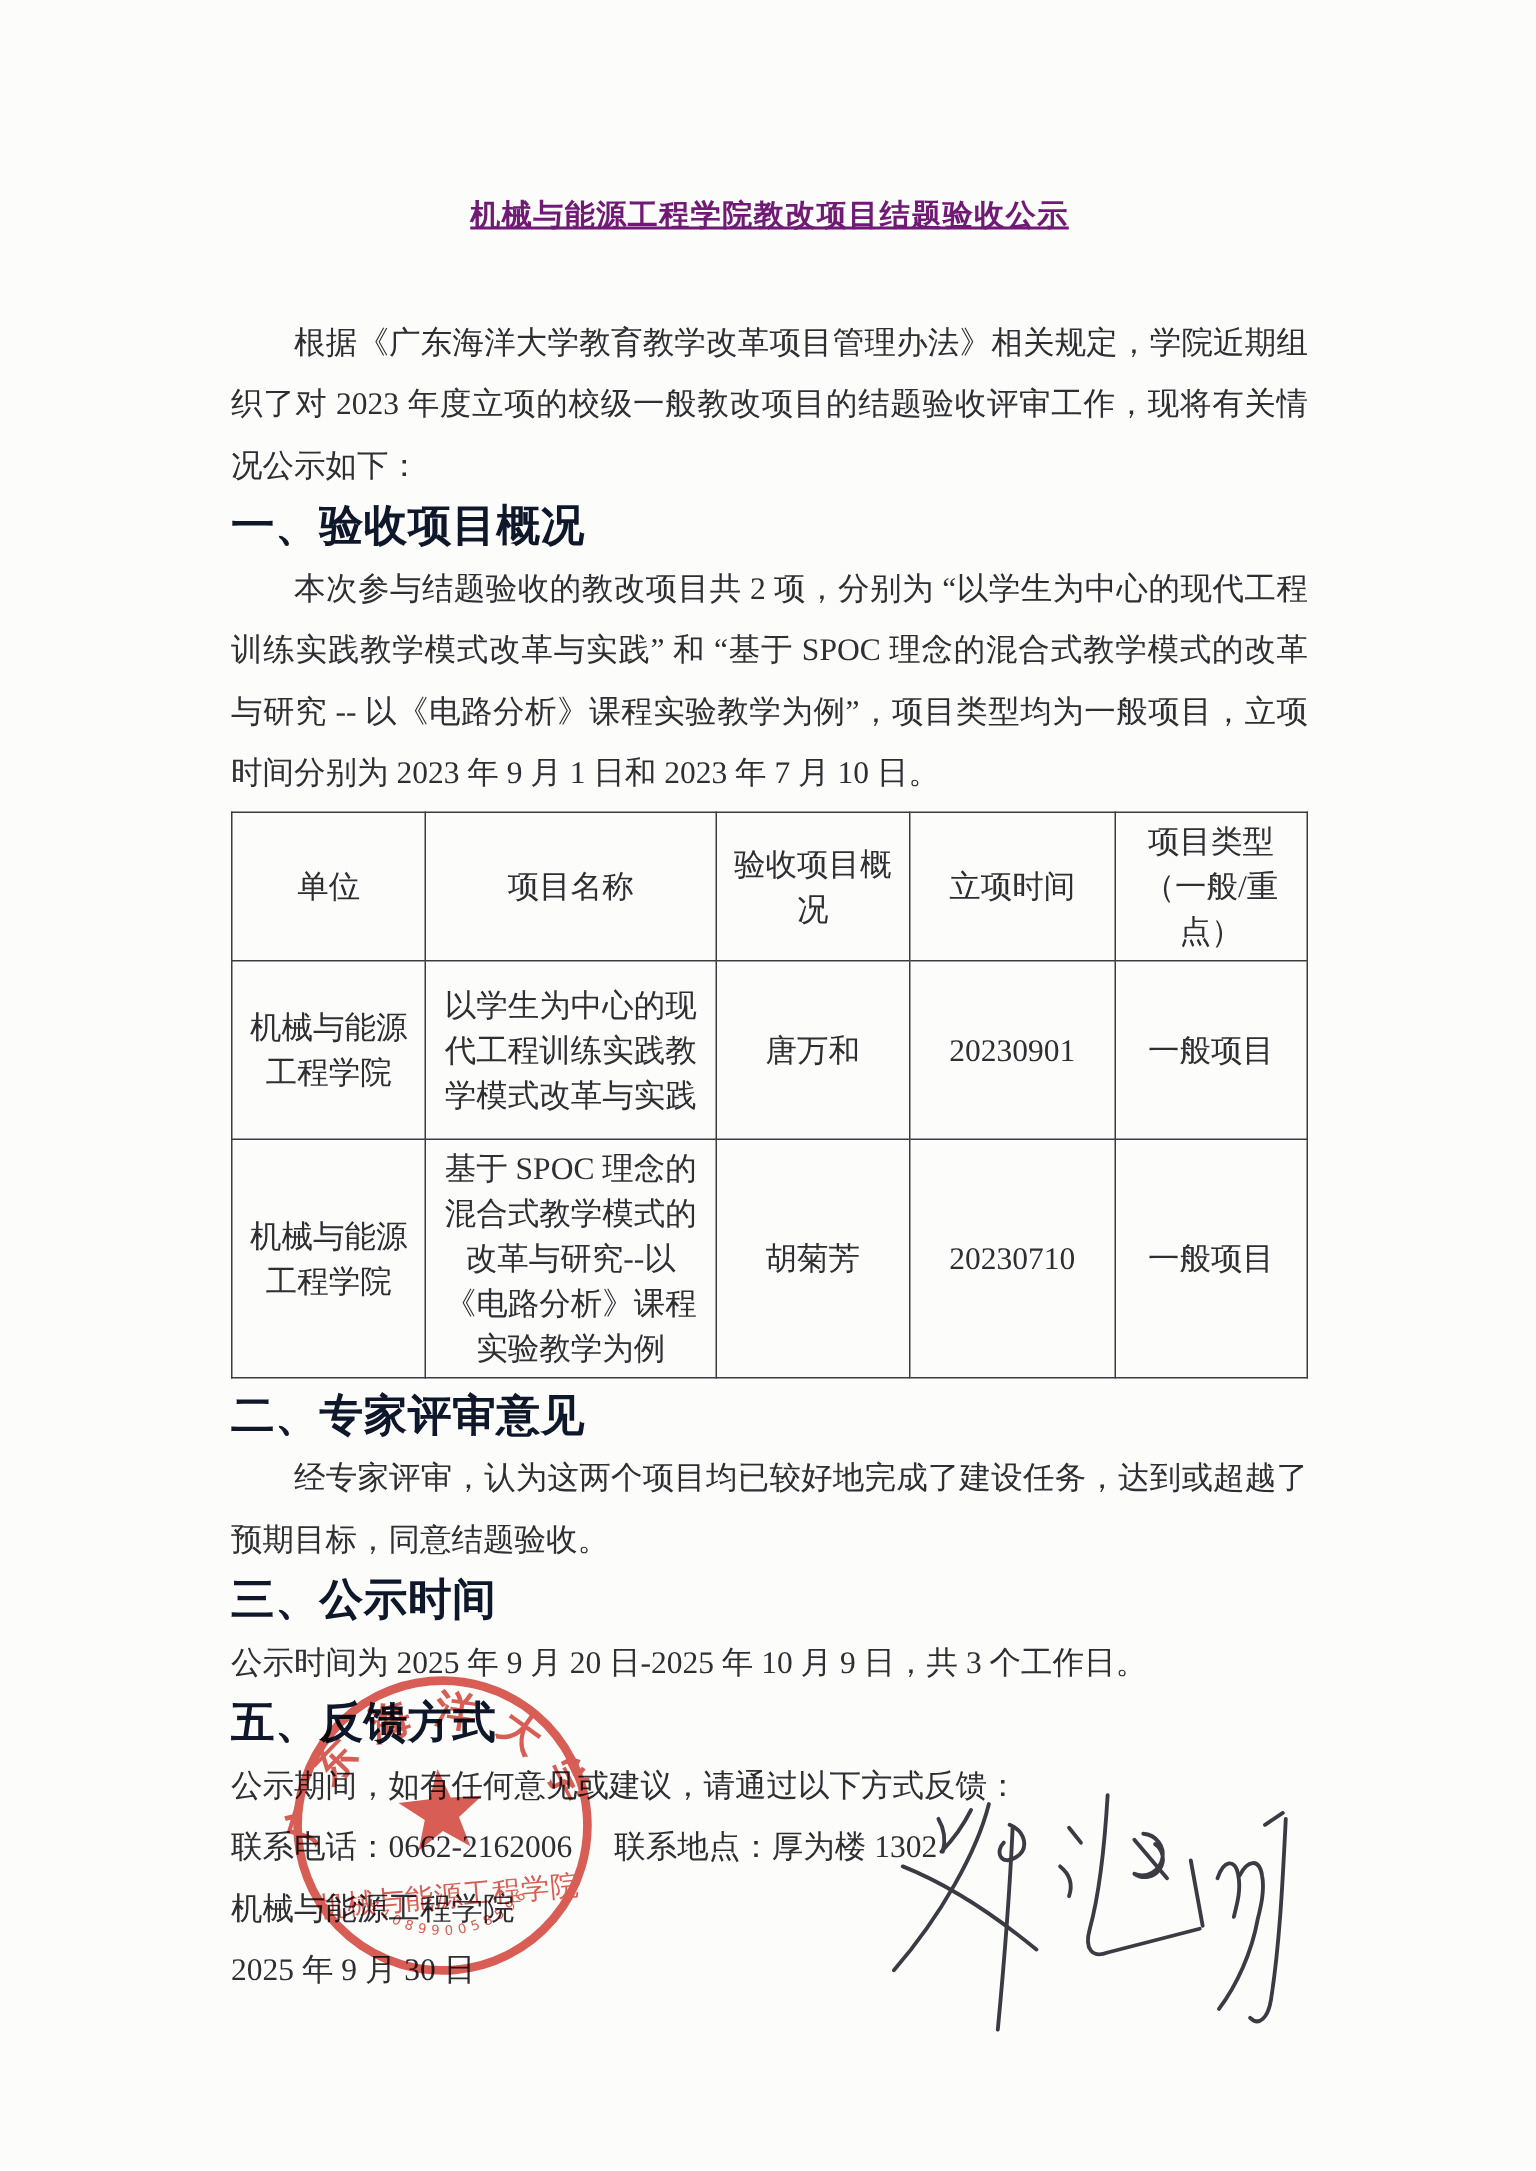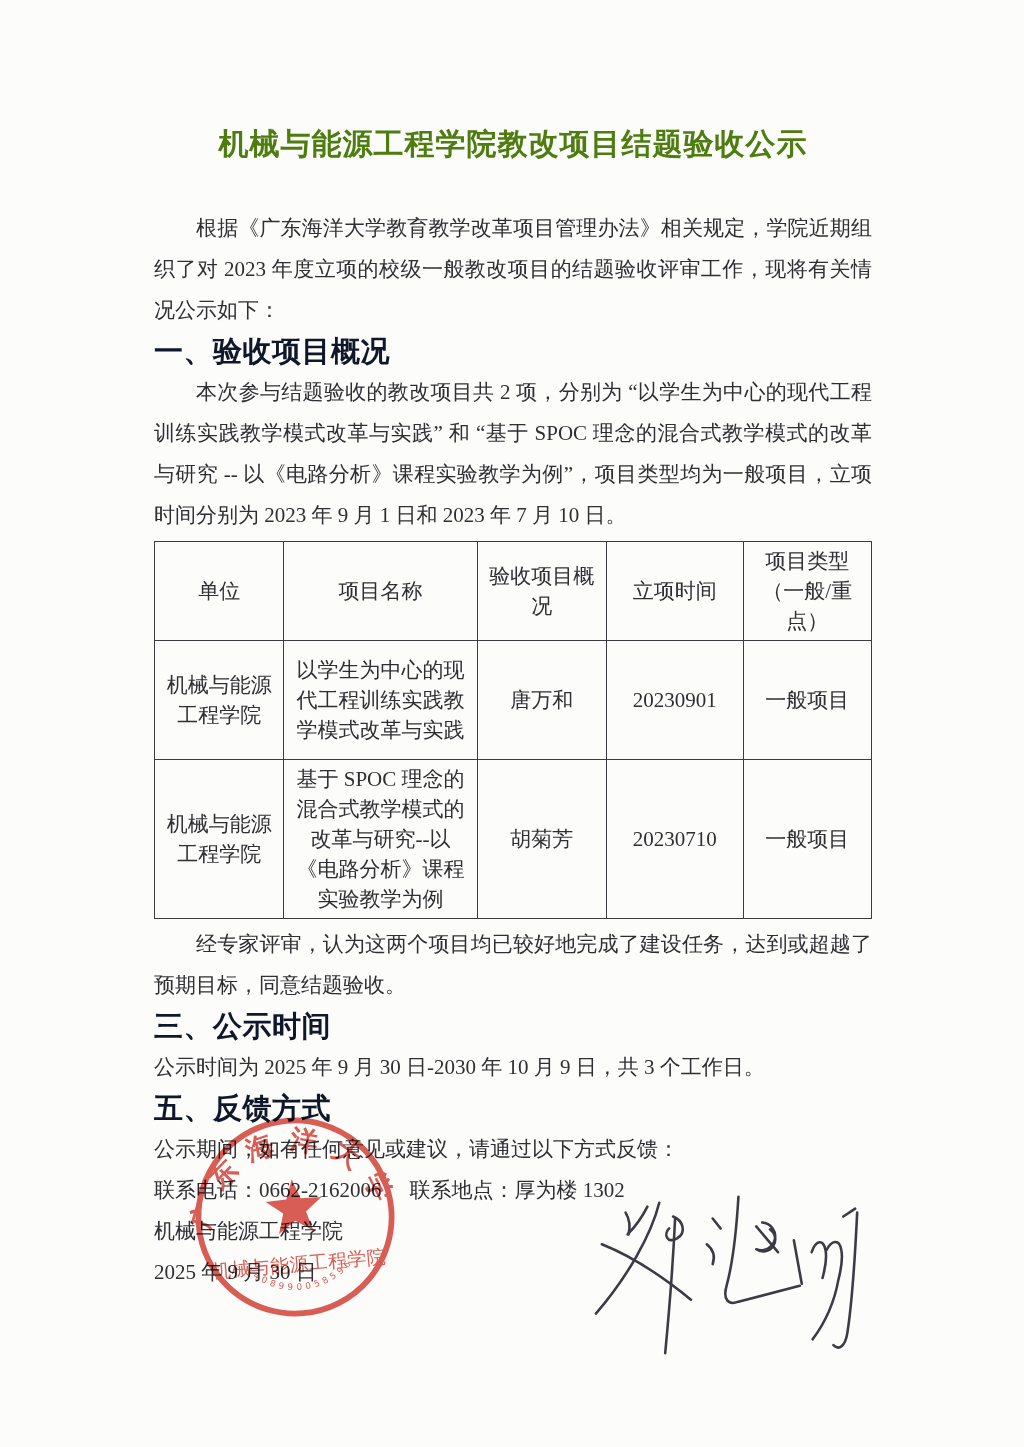--- a/index.html
+++ b/index.html
@@ -6,22 +6,23 @@
   .page {
     position:relative; width:1024px; height:1447px;
     background:#fcfcfb; overflow:hidden;
     font-family:"Liberation Serif","DejaVu Serif",serif;
     color:#2e2e33;
   }
   .content { position:absolute; left:154px; top:0; width:718px; }
   .doc-title {
     margin:122px 0 0 0; text-align:center;
     font-family:"Liberation Sans","DejaVu Sans",sans-serif;
-    font-weight:700; font-size:30px; line-height:44px; letter-spacing:1px;
-    color:#4d7c0f;
+    font-weight:700; font-size:20px; line-height:44px; letter-spacing:1px;
+    color:#701a75;
+    text-decoration:underline;
   }
   .para { margin:0; font-size:21px; line-height:41px; text-align:justify; }
   .indent { text-indent:2em; }
   .intro { margin-top:42px; }
   .sec-heading {
     margin:0; font-size:29px; line-height:41px; font-weight:700;
     font-family:"Liberation Sans","DejaVu Sans",sans-serif; color:#0f172a;
     letter-spacing:0.5px;
   }
   table.projects {
@@ -94,24 +95,25 @@
         <tr class="row-2">
           <td class="cell-unit">机械与能源工程学院</td>
           <td>基于 SPOC 理念的混合式教学模式的改革与研究--以《电路分析》课程实验教学为例</td>
           <td>胡菊芳</td>
           <td>20230710</td>
           <td>一般项目</td>
         </tr>
       </tbody>
     </table>
 
+    <h2 class="sec-heading">二、专家评审意见</h2>
     <p class="para indent">经专家评审，认为这两个项目均已较好地完成了建设任务，达到或超越了预期目标，同意结题验收。</p>
 
     <h2 class="sec-heading">三、公示时间</h2>
-    <p class="para">公示时间为 2025 年 9 月 30 日-2030 年 10 月 9 日，共 3 个工作日。</p>
+    <p class="para">公示时间为 2025 年 9 月 20 日-2025 年 10 月 9 日，共 3 个工作日。</p>
 
     <h2 class="sec-heading">五、反馈方式</h2>
     <p class="para">公示期间，如有任何意见或建议，请通过以下方式反馈：</p>
 
     <div class="para contact-line">
       <span>联系电话：0662-2162006</span>
       <span>联系地点：厚为楼 1302</span>
     </div>
 
     <p class="para">机械与能源工程学院</p>

